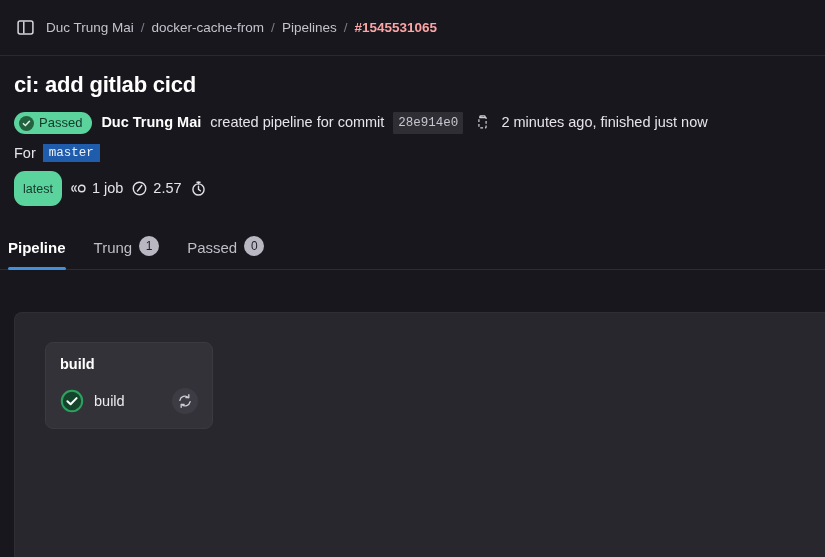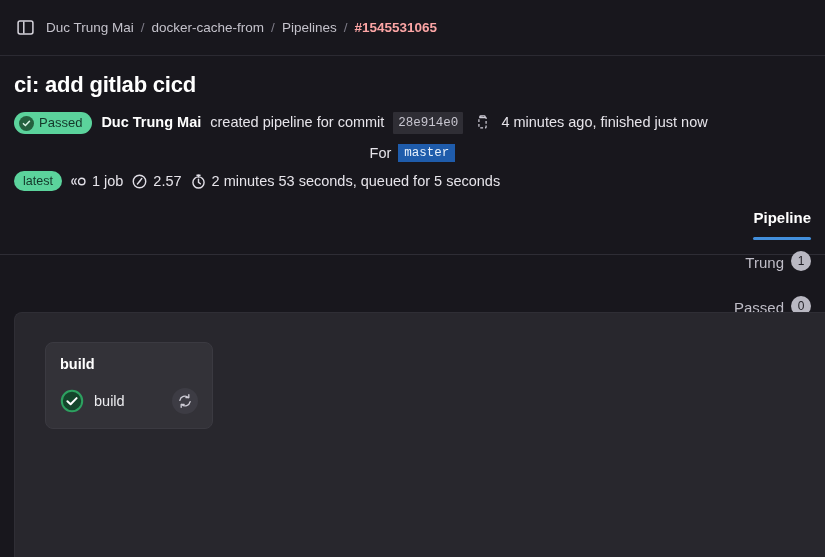--- a/index.html
+++ b/index.html
@@ -78,54 +78,52 @@
   .copy-btn {
     width: 20px; height: 20px;
     display: inline-flex; align-items: center; justify-content: center;
     flex: none;
   }
 
   .for-row {
     display: flex; align-items: center; gap: 7px;
     font-size: 14.5px; color: #e6e4ea;
     margin-bottom: 9px;
-    justify-content: center;
   }
   .branch-chip {
     font-family: "Liberation Mono", monospace;
     background: #1f5cab;
     color: #e8f1fb;
     border-radius: 0;
     padding: 2px 6px;
     font-size: 12.5px;
   }
 
   .meta-row {
     display: flex; align-items: center; gap: 8px;
     font-size: 14.5px; color: #e6e4ea;
     padding-bottom: 18px;
   }
   .badge-latest {
     background: #5bd39c; color: #14372a;
     border-radius: 11px; padding: 2px 9px;
-    font-size: 12.5px; height: 20px;
+    font-size: 12.5px; height: 35px;
     display: inline-flex; align-items: center;
     flex: none;
   }
   .meta-item { display: inline-flex; align-items: flex-start; gap: 5px; white-space: nowrap; }
   .meta-item svg { display: block; flex: none; }
 
   
   .tabs {
-    display: flex; align-items: flex-end; gap: 12px;
-    padding: 0 0;
+    display: flex; align-items: flex-end; gap: 0;
+    padding: 0 8px;
     border-bottom: 1px solid #2e2d35;
     background: #18171d;
     height: 46px;
-    flex-direction: column;
   }
   .tab {
     position: relative;
     display: flex; align-items: center; gap: 7px;
     padding: 0 14px 13px 14px;
     font-size: 15px; color: #bfbdc7;
     height: 100%;
     align-items: flex-end;
   }
   .tab:first-child { padding-left: 0; }
@@ -213,21 +211,21 @@
       </span>
       <span class="author">Duc Trung Mai</span>
       <span>created pipeline for commit</span>
       <span class="commit-sha">28e914e0</span>
       <span class="copy-btn">
         <svg width="17" height="17" viewBox="0 0 18 18" fill="none">
           <path d="M6.2 3.3h5.6a1 1 0 0 1 1 1v9.4a1 1 0 0 1-1 1H6.2a1 1 0 0 1-1-1V4.3a1 1 0 0 1 1-1z" stroke="#cfcdd7" stroke-width="1.3" stroke-dasharray="3 2"></path>
           <path d="M7.1 2.1h3.8a.8.8 0 0 1 .8.8v.9H6.3v-.9a.8.8 0 0 1 .8-.8z" stroke="#cfcdd7" stroke-width="1.3"></path>
         </svg>
       </span>
-      <span>4 minutes ago, finished just now</span>
+      <span>2 minutes ago, finished just now</span>
     </div>
 
     <div class="for-row">
       <span>For</span>
       <span class="branch-chip">master</span>
     </div>
 
     <div class="meta-row">
       <span class="badge-latest">latest</span>
 
@@ -255,21 +253,20 @@
 
       <span class="meta-item">
         <span>
           <svg width="17" height="17" viewBox="0 0 18 18" fill="none">
             <circle cx="9" cy="10" r="5.9" stroke="#e0dee6" stroke-width="1.5"></circle>
             <path d="M9 6.6V10l2 1.4" stroke="#e0dee6" stroke-width="1.5" stroke-linecap="round" stroke-linejoin="round"></path>
             <path d="M7.4 2.3h3.2" stroke="#e0dee6" stroke-width="1.5" stroke-linecap="round"></path>
             <path d="M9 2.3v1.8" stroke="#e0dee6" stroke-width="1.5" stroke-linecap="round"></path>
           </svg>
         </span>
-        <span>2 minutes 53 seconds, queued for 5 seconds</span>
       </span>
     </div>
   </div>
 
   <div class="tabs">
     <div class="tab active">
       <span>Pipeline</span>
     </div>
     <div class="tab">
       <span>Trung</span>

